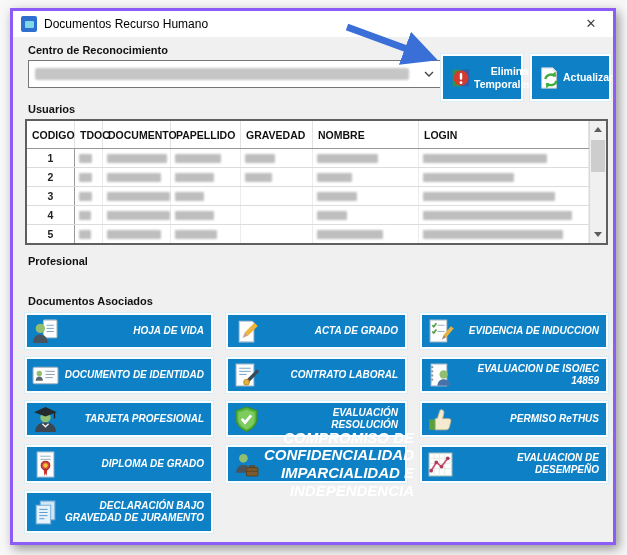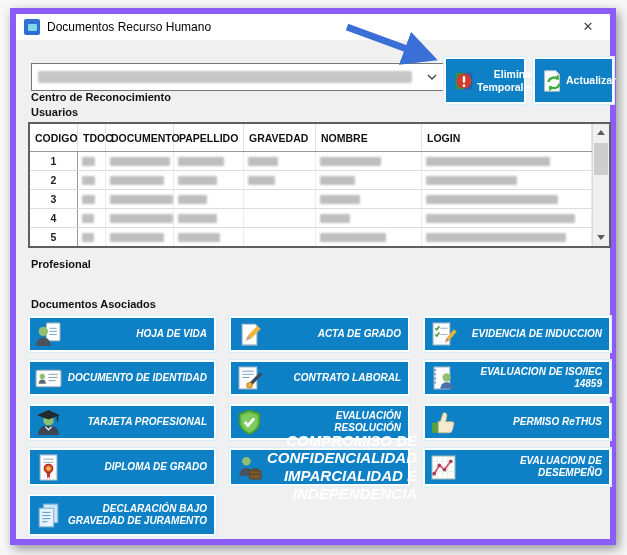--- a/index.html
+++ b/index.html
@@ -7,21 +7,21 @@
   body {
     font-family:"Liberation Sans", sans-serif;
     background:#f7f7f7;
     position:relative;
     overflow:hidden;
   }
   
   .dialog {
     position:absolute; left:10px; top:8px; width:606px; height:537px;
     background:#f0f0f0;
-    border:6px solid #8b5cf6;
+    border:3px solid #8b5cf6;
     box-shadow:3px 4px 10px rgba(0,0,0,.40);
   }
   .titlebar {
     position:absolute; left:0; top:0; right:0; height:26px;
     background:#ffffff; display:flex; align-items:center; padding:0 8px;
   }
   .app-icon { width:16px; height:16px; border-radius:2px; background:#2f6fd0;
     display:flex; align-items:center; justify-content:center; margin-right:7px; }
   .app-icon i { display:block; width:9px; height:7px; background:#7fd8e8; border-radius:1px; }
   .win-title { font-size:12px; color:#000; }
@@ -114,21 +114,21 @@
 <div class="dialog">
 
   <div class="titlebar">
     <span class="app-icon">
         <i></i>
       </span>
     <span class="win-title">Documentos Recurso Humano</span>
     <span class="close-btn">✕</span>
   </div>
 
-  <div class="sec-label" style="left:15px; top:33px;margin-top:44px;">Centro de Reconocimiento</div>
+  <div class="sec-label" style="left:15px; top:33px;">Centro de Reconocimiento</div>
   <div class="combo">
     <span class="redact"></span>
     <svg class="chev" viewBox="0 0 12 12">
       <polyline points="2,4 6,8 10,4" fill="none" stroke="#444" stroke-width="1.4"></polyline>
     </svg>
   </div>
 
   <div class="top-btn" style="left:428px;">
     <svg viewBox="0 0 28 28">
       <rect x="5" y="5" width="9" height="18" fill="#3a8f4a"></rect>

